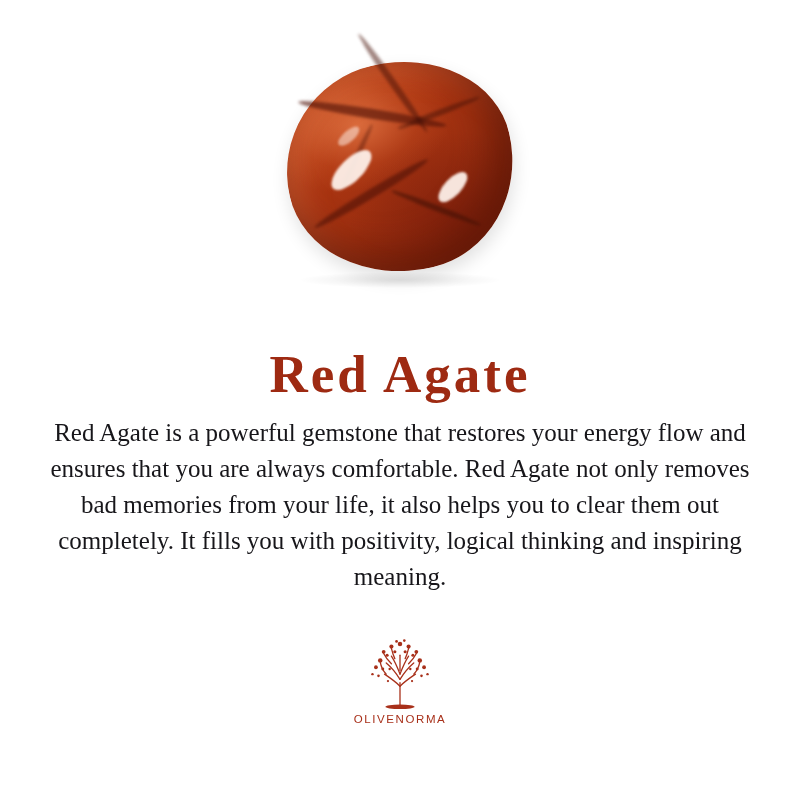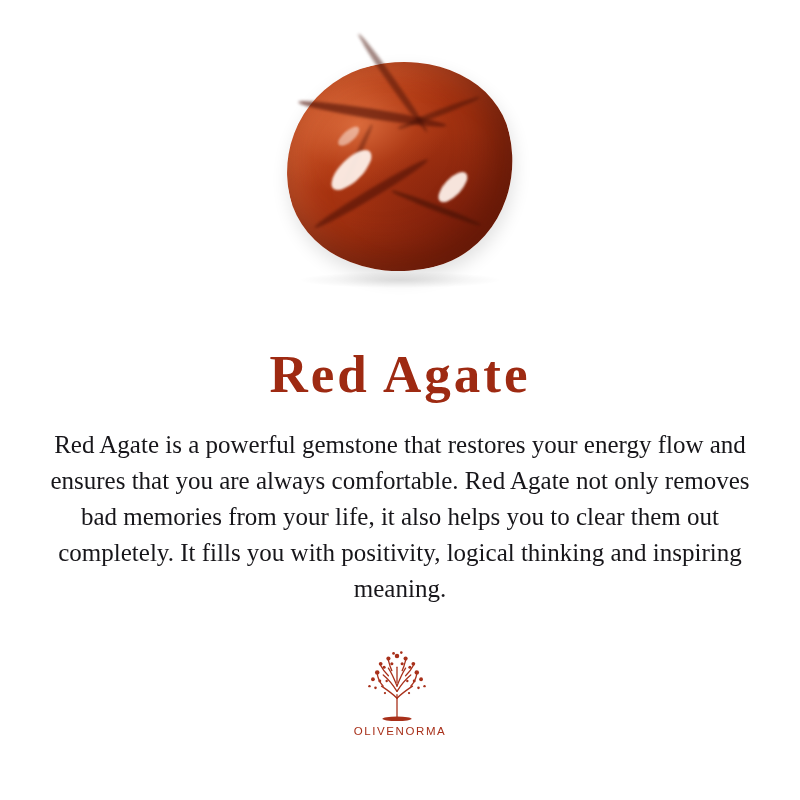--- a/index.html
+++ b/index.html
@@ -100,33 +100,34 @@
     letter-spacing: 0.5px;
     margin-top: 38px;
     text-align: center;
   }
   .keywords .sep {
     color: #a8301a;
     padding: 0 7px;
   }
   .description {
     width: 740px;
-    margin-top: 26px;
+    margin-top: 14px;
     font-family: "Liberation Serif", serif;
     font-size: 25px;
     line-height: 1.44;
     color: #17161a;
     text-align: center;
   }
 
   
   .logo {
     margin-top: 18px;
     display: flex;
     flex-direction: column;
+    align-items: center;
   }
   .logo-mark {
     width: 86px;
     height: 74px;
     display: block;
   }
   .logo-text {
     font-family: "Liberation Sans", sans-serif;
     font-size: 11.5px;
     letter-spacing: 1.6px;

